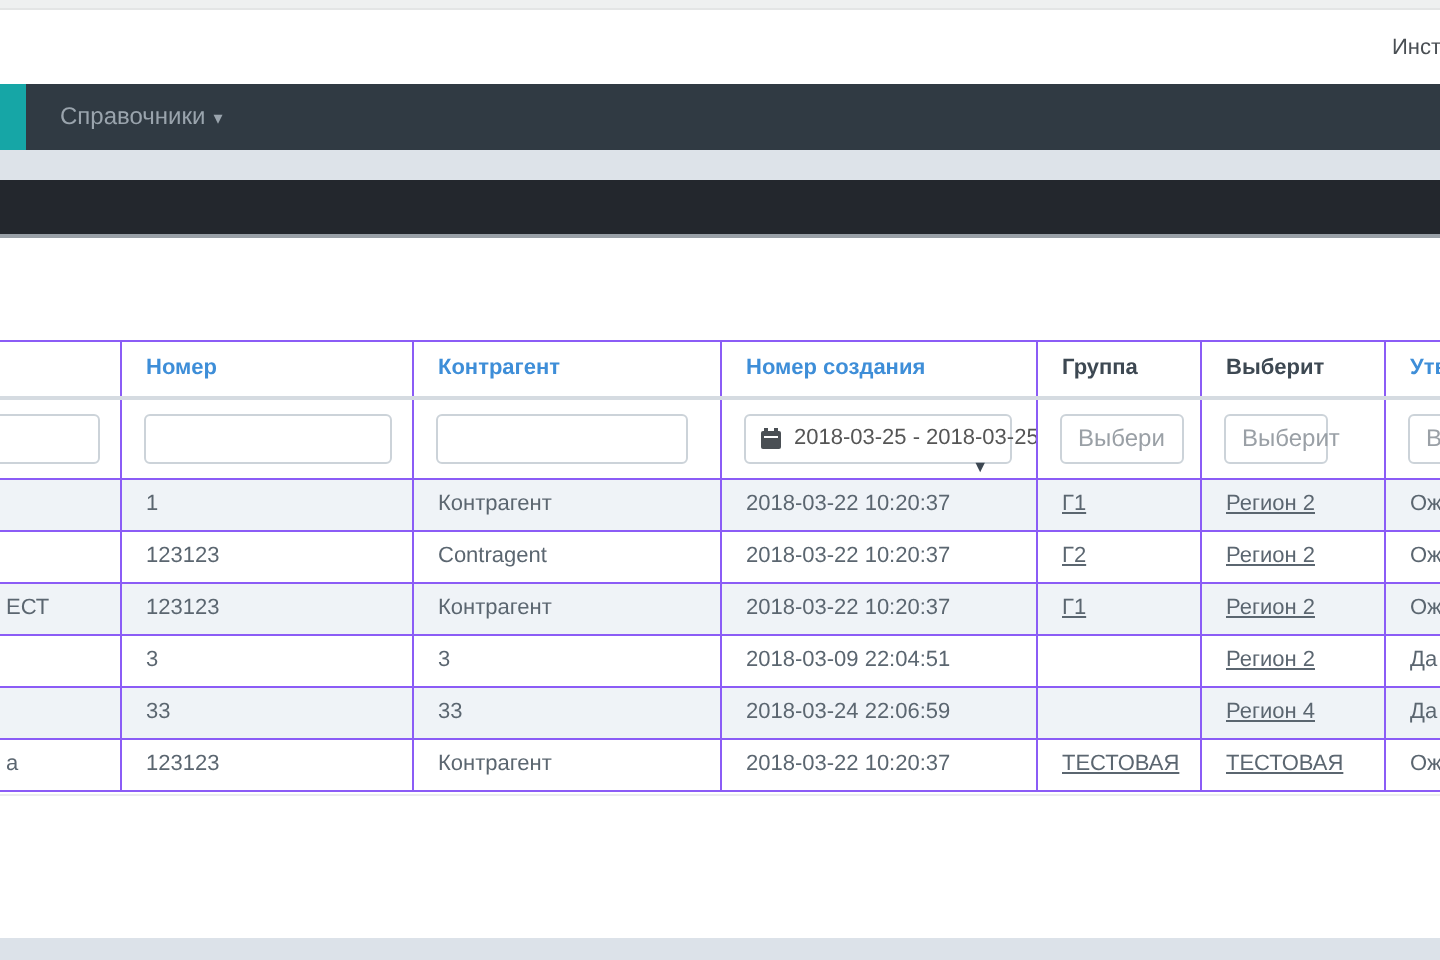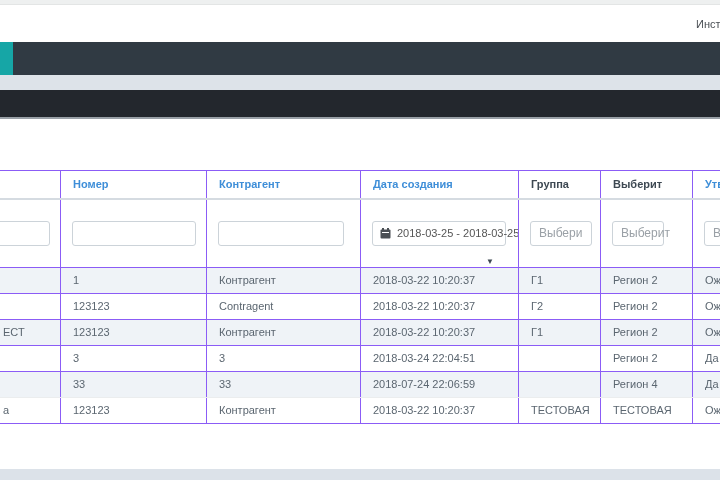--- a/index.html
+++ b/index.html
@@ -23,75 +23,78 @@
 
   .sub-strip { left:0; top:75px; width:720px; height:15px; background:#dde3e9; }
   .black-bar { left:0; top:90px; width:720px; height:29px; background:#23272d; border-bottom:2px solid #99a0a7; }
 
   
   table.grid { position:absolute; left:-10px; top:170px; width:800px; border-collapse:collapse; table-layout:fixed; background:#fff; }
   .grid th, .grid td { border:1px solid #8b5cf6; overflow:hidden; white-space:nowrap; }
   .grid th { padding:7px 12px; height:28px; font-size:11px; font-weight:bold; text-align:left; vertical-align:middle; border-bottom:2px solid #d5dbe1; background:#fff; }
   th.th-link { color:#3e8ed8; cursor:pointer; }
   th.th-plain { color:#3d4852; }
-  .grid tr.filter-row td { padding:21px 11px; height:36px; vertical-align:middle; position:relative; background:#fff; }
+  .grid tr.filter-row td { padding:7px 11px; height:36px; vertical-align:middle; position:relative; background:#fff; }
   .grid td.c1, .grid th.c1 { padding-left:10px; }
 
   input.filter { height:25px; border:1px solid #ccd3d9; border-radius:3px; background:#fff; font-size:11px; color:#555; padding:0 6px; font-family:"Liberation Sans",sans-serif; }
   .f-name { width:64px; margin-left:-16px; }
   .f-number { width:124px; }
   .f-contragent { width:126px; }
 
   .date-input { display:flex; align-items:center; gap:6px; width:134px; height:25px; border:1px solid #ccd3d9; border-radius:3px; background:#fff; padding:0 7px; font-size:11px; color:#555; cursor:pointer; }
   .date-caret { position:absolute; right:24px; bottom:1px; font-size:8px; color:#3d4852; line-height:8px; cursor:pointer; }
 
   .fake-select { display:flex; align-items:center; height:25px; border:1px solid #ccd3d9; border-radius:3px; background:#fff; padding:0 8px; font-size:12px; color:#9aa0a6; cursor:pointer; }
   .fs-group { width:62px; } .fs-region { width:52px; } .fs-approved { width:58px; }
 
   .grid tr.data-row td { padding:6px 12px; height:26px; font-size:11px; color:#5b6670; vertical-align:middle; background:#fff; }
   .grid tr.data-row.striped td { background:#eff3f7; }
-  .grid td.link { color:#4291d9; cursor:pointer; }
+  .grid td.link { color:#4291d9; cursor:pointer;text-decoration:underline; }
 
   .panel-divider { left:0; top:397px; width:720px; height:1px; background:#ebedee; }
   .footer-bar { left:0; top:469px; width:720px; height:11px; background:#dce2e9; }
 
   .cal-icon { display:inline-block; flex:0 0 auto; }
 </style>
 </head>
 <body>
 
 <div class="abs top-strip"></div>
 
 <div class="abs topbar">
   <span class="topbar-link">Инстр</span>
 </div>
 
 <div class="abs navbar">
   <div class="brand-accent"></div>
+  <div class="nav-menu">
+    <span>Справочники</span><span class="nav-caret">▾</span>
+  </div>
 </div>
 
 <div class="abs sub-strip"></div>
 <div class="abs black-bar"></div>
 
 <table class="grid">
   <colgroup>
     <col style="width:70px">
       <col style="width:146px">
       <col style="width:154px">
     <col style="width:158px">
       <col style="width:82px">
       <col style="width:92px">
       <col style="width:98px">
   </colgroup>
   <tbody>
       <tr>
     <th class="c1"></th>
     <th class="th-link">Номер</th>
     <th class="th-link">Контрагент</th>
-    <th class="th-link">Дата создания</th>
+    <th class="th-link">Номер создания</th>
     <th class="th-plain">Группа</th>
     <th class="th-plain">Выберит</th>
     <th class="th-link">Утвер</th>
   </tr>
   <tr class="filter-row">
     <td class="c1"><input class="filter f-name" value="" style=""></td>
     <td><input class="filter f-number" value="" style=""></td>
     <td><input class="filter f-contragent" value="" style=""></td>
     <td>
       <div class="date-input">
@@ -146,30 +149,30 @@
     <td>Контрагент</td>
     <td>2018-03-22 10:20:37</td>
     <td class="link">Г1</td>
     <td class="link">Регион 2</td>
     <td>Ожид</td>
   </tr>
   <tr class="data-row">
     <td class="c1"></td>
     <td>3</td>
     <td>3</td>
-    <td>2018-03-24 22:04:51</td>
+    <td>2018-03-09 22:04:51</td>
     <td class="link"></td>
     <td class="link">Регион 2</td>
     <td>Да</td>
   </tr>
   <tr class="data-row striped">
     <td class="c1"></td>
     <td>33</td>
     <td>33</td>
-    <td>2018-07-24 22:06:59</td>
+    <td>2018-03-24 22:06:59</td>
     <td class="link"></td>
     <td class="link">Регион 4</td>
     <td>Да</td>
   </tr>
   <tr class="data-row">
     <td class="c1">а</td>
     <td>123123</td>
     <td>Контрагент</td>
     <td>2018-03-22 10:20:37</td>
     <td class="link">ТЕСТОВАЯ</td>

